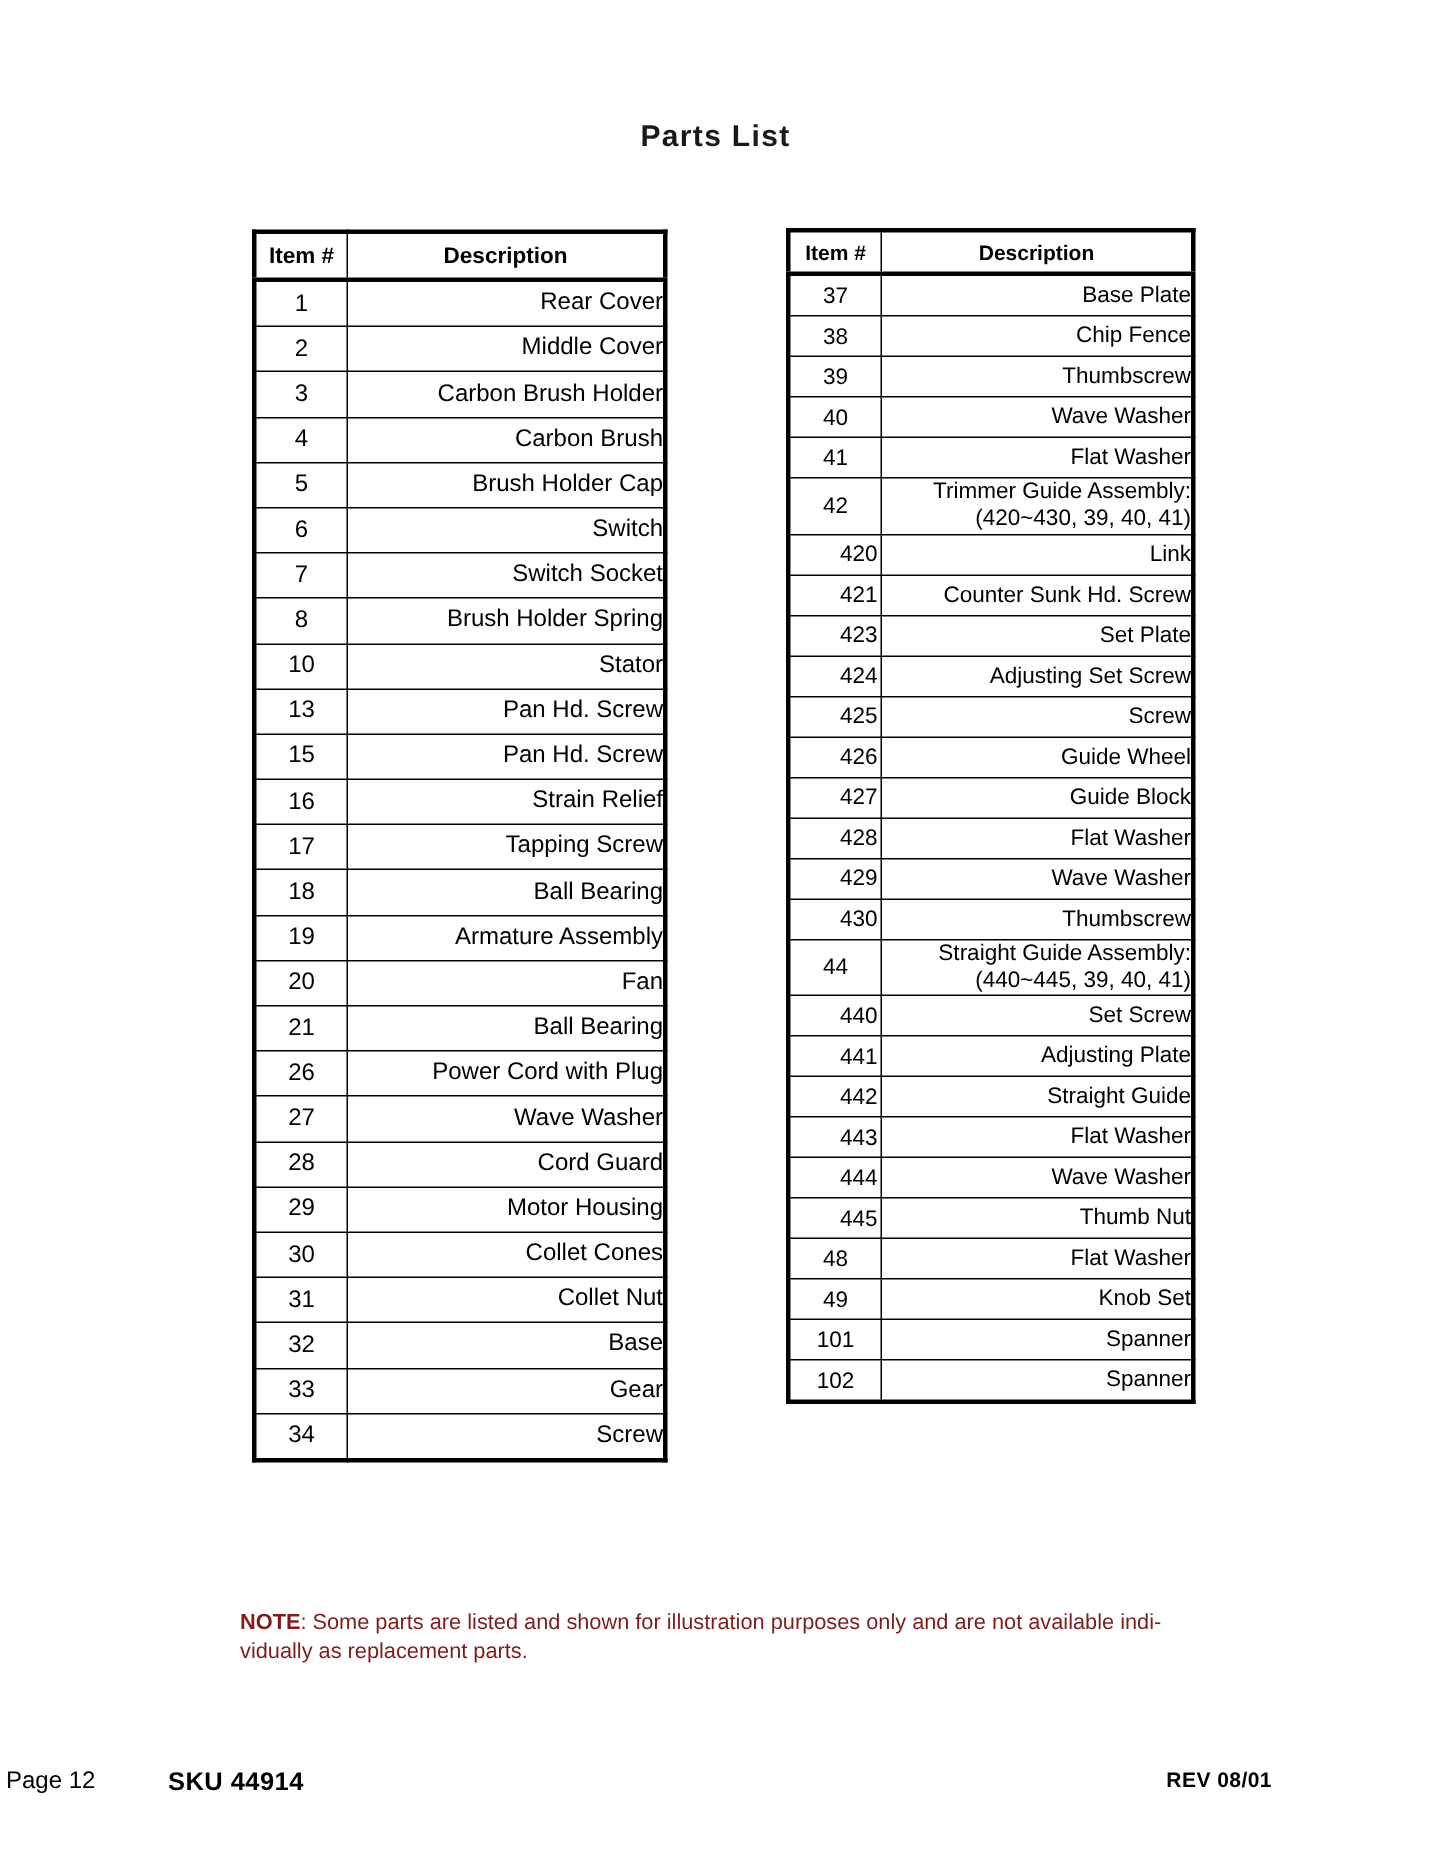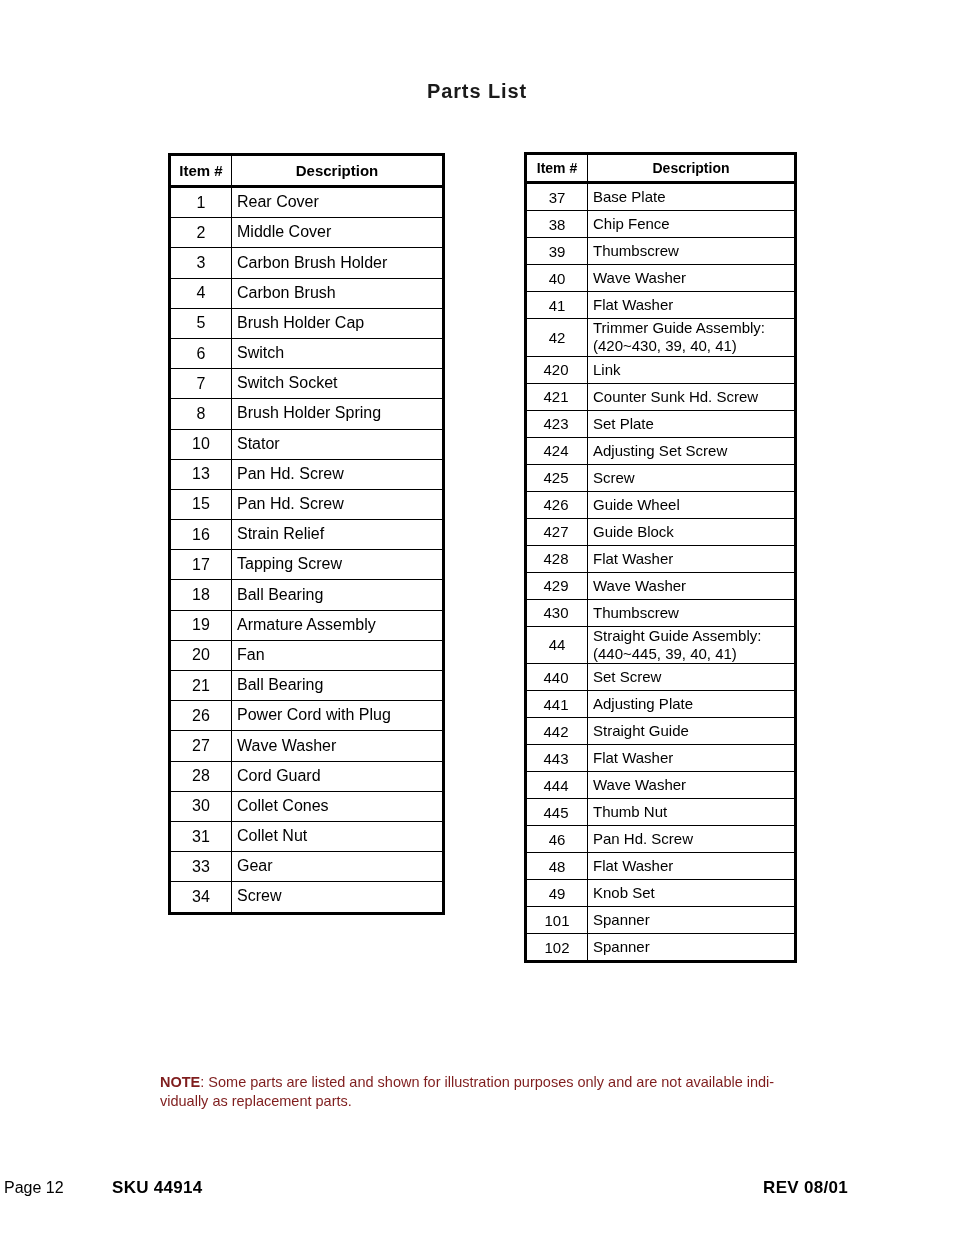--- a/index.html
+++ b/index.html
@@ -68,24 +68,25 @@
   
   .right col.c-item { width: 62px; }
   .right col.c-desc { width: 208px; }
   .right thead th { font-size: 14px; height: 26px; }
   .right tbody td { font-size: 15px; height: 26px; }
 
   td.item {
     text-align: center;
   }
   td.item.sub {
+    text-align: right;
     padding-right: 2px;
   }
   td.desc {
-    text-align: left;
+    text-align: right;
     padding-left: 5px;
     white-space: pre-line;
     line-height: 1.18;
   }
   .right td.desc.multiline {
     line-height: 1.22;
   }
 
   
   .note-block {
@@ -122,21 +123,21 @@
     left: 0;
     top: 1px;
     width: 954px;
     text-align: left;
     font-size: 16px;
   }
   .footer .rev {
     position: absolute;
     right: 110px;
     top: 0;
-    font-size: 17px;
+    font-size: 14px;
     font-weight: bold;
     letter-spacing: 0.3px;
     text-align: center;
   }
 </style>
 </head>
 <body>
 
 <div class="page-title">Parts List</div>
 
@@ -226,26 +227,34 @@
       </tr>
       <tr>
         <td class="item">27</td>
         <td class="desc">Wave Washer</td>
       </tr>
       <tr>
         <td class="item">28</td>
         <td class="desc">Cord Guard</td>
       </tr>
       <tr>
+        <td class="item">29</td>
+        <td class="desc">Motor Housing</td>
+      </tr>
+      <tr>
         <td class="item">30</td>
         <td class="desc">Collet Cones</td>
       </tr>
       <tr>
         <td class="item">31</td>
         <td class="desc">Collet Nut</td>
+      </tr>
+      <tr>
+        <td class="item">32</td>
+        <td class="desc">Base</td>
       </tr>
       <tr>
         <td class="item">33</td>
         <td class="desc">Gear</td>
       </tr>
       <tr>
         <td class="item">34</td>
         <td class="desc">Screw</td>
       </tr>
     </tbody>
@@ -351,24 +360,20 @@
       </tr>
       <tr>
         <td class="item sub">444</td>
         <td class="desc">Wave Washer</td>
       </tr>
       <tr>
         <td class="item sub">445</td>
         <td class="desc">Thumb Nut</td>
       </tr>
       <tr>
-        <td class="item">46</td>
-        <td class="desc">Pan Hd. Screw</td>
-      </tr>
-      <tr>
         <td class="item">48</td>
         <td class="desc">Flat Washer</td>
       </tr>
       <tr>
         <td class="item">49</td>
         <td class="desc">Knob Set</td>
       </tr>
       <tr>
         <td class="item">101</td>
         <td class="desc">Spanner</td>

